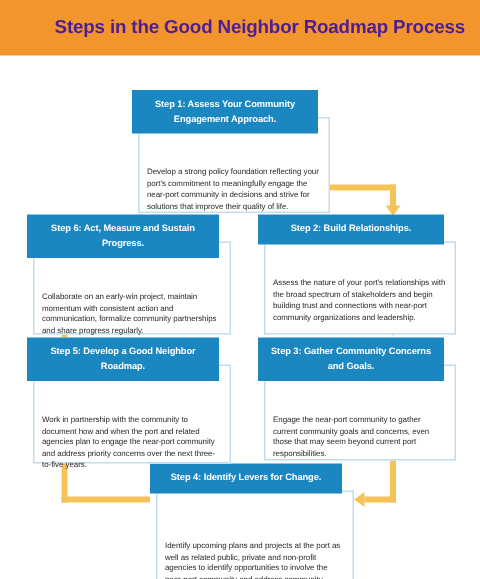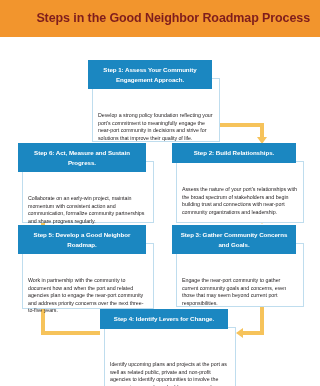--- a/index.html
+++ b/index.html
@@ -23,21 +23,21 @@
     width: 320px;
     height: 37px;
     background: #F2952D;
   }
   #header-title {
     position: absolute;
     right: 10px;
     top: 0;
     height: 37px;
     line-height: 37px;
-    color: #7f1d1d;
+    color: #4c1d95;
     font-size: 12.5px;
     font-weight: bold;
     letter-spacing: -0.1px;
     white-space: nowrap;
   }
 
   
   #diagram-canvas {
     position: absolute;
     left: 0;

